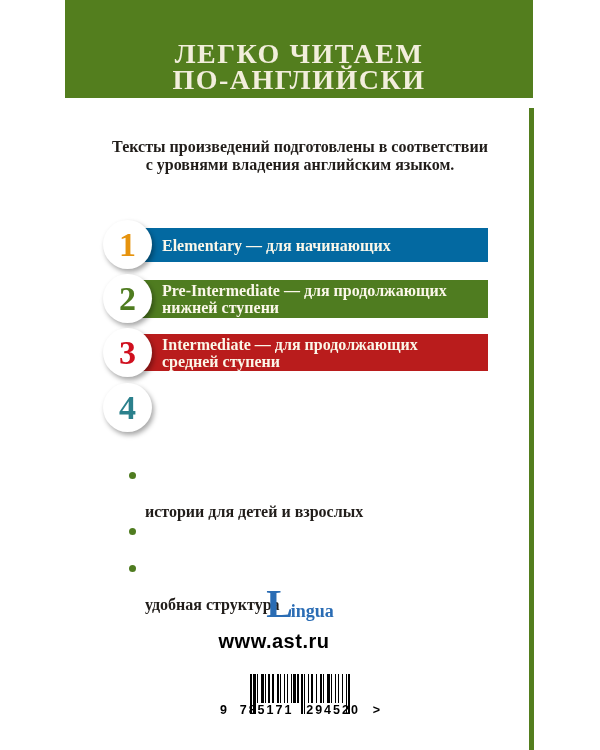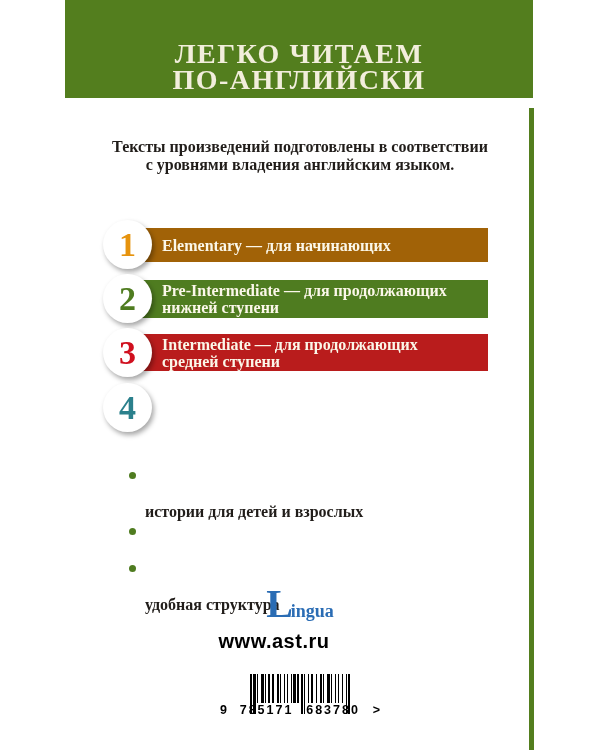--- a/index.html
+++ b/index.html
@@ -71,21 +71,21 @@
     <div class="title-line" style="color: rgb(242, 238, 220);">ПО-АНГЛИЙСКИ</div>
   </div>
 
   <div class="side-rule" style="background-color: rgb(83, 126, 30);"></div>
 
   <div class="intro">
     <div class="p2">Тексты произведений подготовлены в соответствии
 с уровнями владения английским языком.</div>
   </div>
 
-  <div class="banner b1" style="background-color: #a16207;">Elementary — для начинающих</div>
+  <div class="banner b1" style="background-color: #0369a1;">Elementary — для начинающих</div>
   <div class="banner b2" style="background-color: rgb(79, 124, 32);">Pre-Intermediate — для продолжающих
 нижней ступени</div>
   <div class="banner b3" style="background-color: #b91c1c;">Intermediate — для продолжающих
 средней ступени</div>
 
   <div class="circle c1">
     <span style="color: rgb(230, 147, 13);">1</span>
   </div>
   <div class="circle c2">
     <span style="color: rgb(79, 124, 32);">2</span>
@@ -173,18 +173,18 @@
         <div class="sp" style="width: 2.7px;"></div>
         <div class="bar" style="width: 1.35px;"></div>
         <div class="sp" style="width: 2.7px;"></div>
         <div class="bar tall" style="width: 1.35px;"></div>
         <div class="sp" style="width: 1.35px;"></div>
         <div class="bar tall" style="width: 1.35px;"></div>
       </div>
     <div class="digits">
       <span>9</span>
       <span class="grp">785171</span>
-      <span class="grp">683780</span>
+      <span class="grp">294520</span>
       <span>&gt;</span>
     </div>
   </div>
 
 </div>
 
 </body></html>

